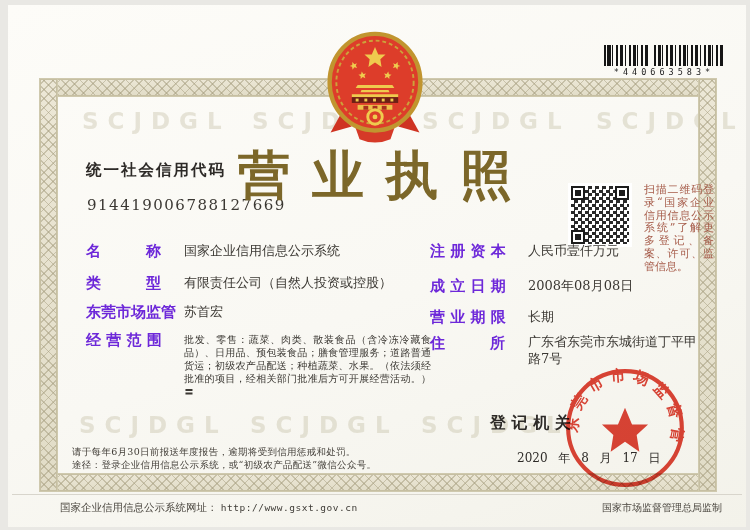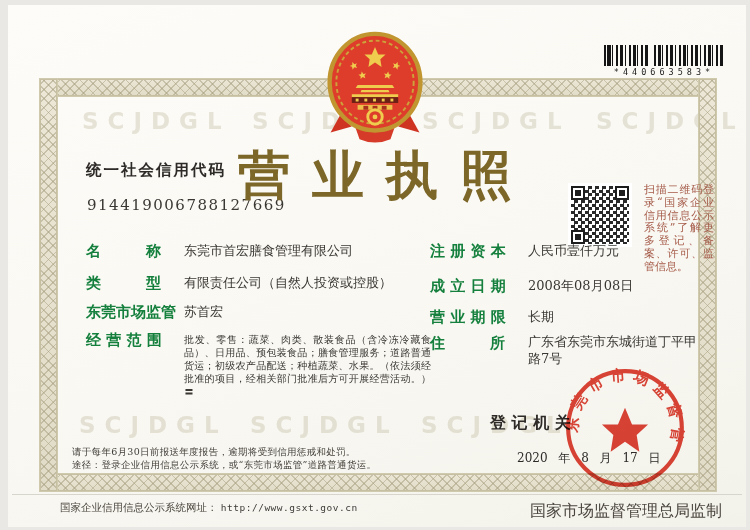--- a/index.html
+++ b/index.html
@@ -68,21 +68,21 @@
   .qr .m{position:absolute;width:14px;height:14px;border:2.5px solid #1c1c1c;background:#fff;box-sizing:border-box;}
   .qr .m::after{content:"";position:absolute;inset:2px;background:#1c1c1c;}
   .m.tl{left:0;top:0;} .m.tr{right:0;top:0;} .m.bl{left:0;bottom:0;}
   .qr-note{
     left:644px;top:184px;width:70px;
     font-family:"DejaVu Serif",serif;font-size:11px;line-height:12.8px;
     color:#a55a48;text-align:justify;
   }
 
   
-  .f-label{position:absolute;font-weight:bold;font-size:15px;color:#15803d;white-space:nowrap;}
+  .f-label{position:absolute;font-weight:bold;font-size:15px;color:#6d28d9;white-space:nowrap;}
   .f-value{position:absolute;font-family:"DejaVu Serif",serif;font-size:13px;color:#3a3732;white-space:nowrap;}
   .lc{left:86px;} .lv{left:184px;}
   .rc{left:430px;} .rv{left:528px;}
   .y1l{top:242px;} .y2l{top:274px;} .y3l{top:303px;} .y4l{top:331px;}
   .y1r{top:242px;} .y2r{top:277px;} .y3r{top:308px;} .y4r{top:334px;}
   .scope{
     width:247px;font-size:10px;line-height:13px;top:333px;
     white-space:normal;text-align:justify;
   }
   .addr{width:178px;line-height:16.5px;white-space:normal;}
@@ -91,21 +91,21 @@
   .reg-label{left:490px;top:413px;font-size:16px;font-weight:bold;color:#2d2a27;white-space:nowrap;}
   .reg-date{left:517px;top:450px;font-family:"DejaVu Serif",serif;font-size:12px;color:#2d2a27;word-spacing:7px;white-space:nowrap;}
   .stamp{left:563px;top:366px;width:124px;height:124px;mix-blend-mode:multiply;opacity:.92;}
 
   
   .note{left:72px;font-family:"DejaVu Serif",serif;font-size:9.5px;color:#403c36;letter-spacing:.3px;white-space:nowrap;}
   .n1{top:446px;} .n2{top:459px;}
   .footer-line{left:12px;right:8px;top:494px;height:1px;background:#d8d5cc;}
   .footer-left{left:28px;top:501px;font-family:"DejaVu Serif",serif;font-size:10.5px;color:#4a463f;white-space:nowrap;padding-left:32px;}
   .footer-url{font-family:"DejaVu Sans Mono",monospace;font-size:9.5px;letter-spacing:.5px;color:#3f3c37;}
-  .footer-right{right:28px;top:501px;font-family:Liberation Mono, monospace;font-size:16px;color:#4a463f;white-space:nowrap;}
+  .footer-right{right:28px;top:501px;font-family:Liberation Mono, monospace;font-size:10px;color:#4a463f;white-space:nowrap;}
 </style>
 </head>
 <body>
 
 <div class="paper"></div>
 
 <div class="wm" style="left:58px;top:108px;">SCJDGL</div>
 <div class="wm" style="left:228px;top:108px;">SCJDGL</div>
 <div class="wm" style="left:398px;top:108px;">SCJDGL</div>
 <div class="wm" style="left:572px;top:108px;">SCJDGL</div>
@@ -165,21 +165,21 @@
 <div class="abs title">营业执照</div>
 
 <div class="abs qr">
   <div class="m tl"></div>
   <div class="m tr"></div>
   <div class="m bl"></div>
 </div>
 <div class="abs qr-note">扫描二维码登录“国家企业信用信息公示系统”了解更多登记、备案、许可、监管信息。</div>
 
 <div class="f-label lc y1l">名　　　称</div>
-<div class="f-value lv y1l">东莞市首宏膳食管理有限公司</div>
+<div class="f-value lv y1l">国家企业信用信息公示系统</div>
 
 <div class="f-label lc y2l">类　　　型</div>
 <div class="f-value lv y2l">有限责任公司（自然人投资或控股）</div>
 
 <div class="f-label lc y3l">东莞市场监管</div>
 <div class="f-value lv y3l">苏首宏</div>
 
 <div class="f-label lc y4l">经 营 范 围</div>
 <div class="f-value lv scope">批发、零售：蔬菜、肉类、散装食品（含冷冻冷藏食品）、日用品、预包装食品；膳食管理服务；道路普通货运；初级农产品配送；种植蔬菜、水果。（依法须经批准的项目，经相关部门批准后方可开展经营活动。）〓</div>
 
@@ -203,20 +203,20 @@
   <polygon transform="translate(60,64) scale(2.35)" fill="#dc3526" points="0,-10 2.9,-3.1 9.5,-3.1 4.8,1.2 5.9,8.1 0,4 -5.9,8.1 -4.8,1.2 -9.5,-3.1 -2.9,-3.1"></polygon>
   <defs>
     <path id="stamparc" d="M 18.6,80 A 46,46 0 1 1 101.4,80" fill="none"></path>
   </defs>
   <text font-family="DejaVu Serif, serif" font-size="14.5" font-weight="bold" fill="#dc3526" letter-spacing="6.5">
     <textPath href="#stamparc" startOffset="16">东莞市市场监督管理局</textPath>
   </text>
 </svg>
 
 <div class="abs note n1">请于每年6月30日前报送年度报告，逾期将受到信用惩戒和处罚。</div>
-<div class="abs note n2">途径：登录企业信用信息公示系统，或“东莞市场监管”道路普通货运。</div>
+<div class="abs note n2">途径：登录企业信用信息公示系统，或“初级农产品配送”微信公众号。</div>
 
 <div class="abs footer-line"></div>
 <div class="abs footer-left">
   <span>国家企业信用信息公示系统网址：</span>
   <span class="footer-url">http://www.gsxt.gov.cn</span>
 </div>
 <div class="abs footer-right">国家市场监督管理总局监制</div>
 
 </body></html>

